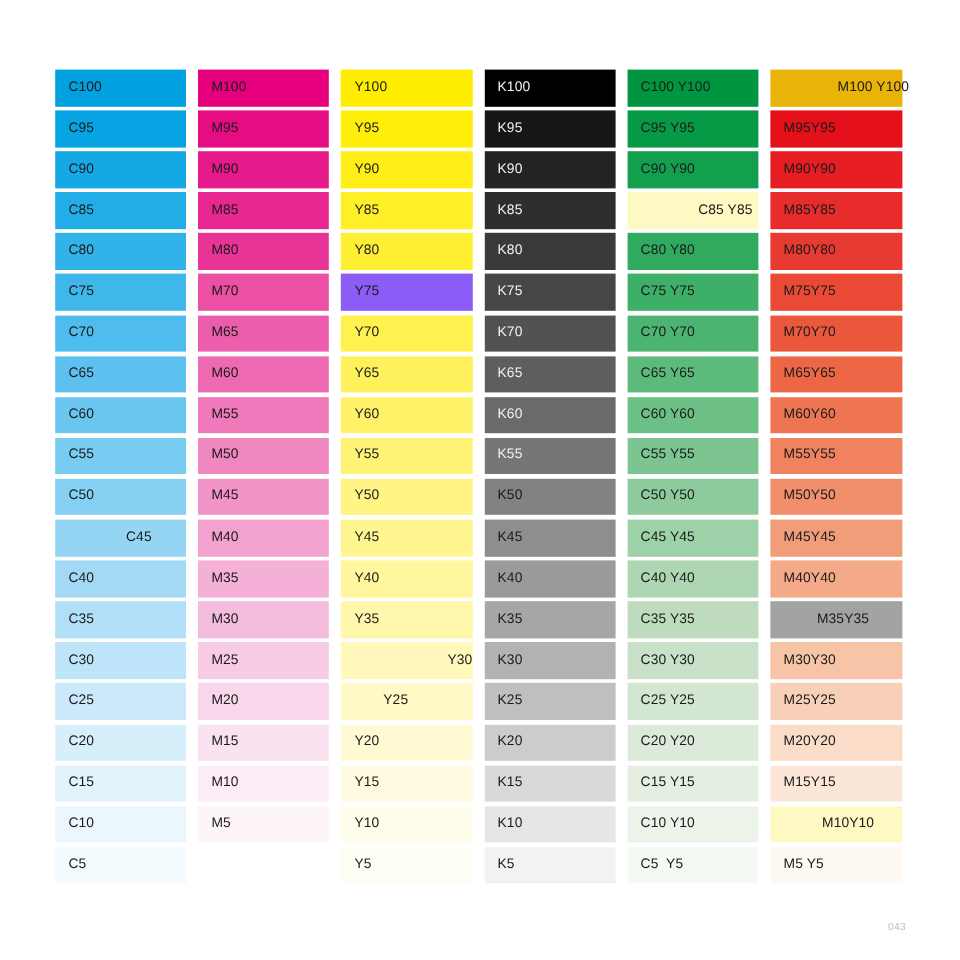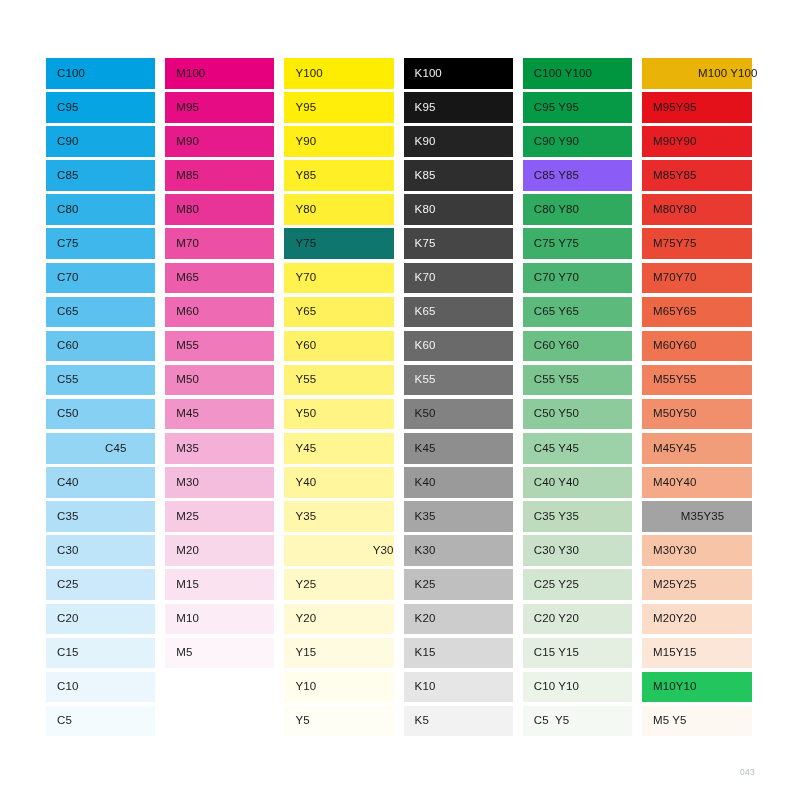--- a/index.html
+++ b/index.html
@@ -161,20 +161,23 @@
         </div>
         <div class="swatch" style="background-color: rgb(239, 121, 186);">
           <span class="swatch-label dark-text">M55</span>
         </div>
         <div class="swatch" style="background-color: rgb(240, 135, 193);">
           <span class="swatch-label dark-text">M50</span>
         </div>
         <div class="swatch" style="background-color: rgb(241, 148, 200);">
           <span class="swatch-label dark-text">M45</span>
         </div>
+        <div class="swatch" style="background-color: rgb(243, 162, 207);">
+          <span class="swatch-label dark-text">M40</span>
+        </div>
         <div class="swatch" style="background-color: rgb(244, 176, 214);">
           <span class="swatch-label dark-text">M35</span>
         </div>
         <div class="swatch" style="background-color: rgb(245, 189, 221);">
           <span class="swatch-label dark-text">M30</span>
         </div>
         <div class="swatch" style="background-color: rgb(247, 203, 228);">
           <span class="swatch-label dark-text">M25</span>
         </div>
         <div class="swatch" style="background-color: rgb(248, 215, 234);">
@@ -199,21 +202,21 @@
         </div>
         <div class="swatch" style="background-color: rgb(255, 238, 24);">
           <span class="swatch-label dark-text">Y90</span>
         </div>
         <div class="swatch" style="background-color: rgb(255, 239, 38);">
           <span class="swatch-label dark-text">Y85</span>
         </div>
         <div class="swatch" style="background-color: rgb(255, 239, 51);">
           <span class="swatch-label dark-text">Y80</span>
         </div>
-        <div class="swatch" style="background-color: #0f766e;">
+        <div class="swatch" style="background-color: #8b5cf6;">
           <span class="swatch-label dark-text">Y75</span>
         </div>
         <div class="swatch" style="background-color: rgb(255, 241, 78);">
           <span class="swatch-label dark-text">Y70</span>
         </div>
         <div class="swatch" style="background-color: rgb(255, 241, 91);">
           <span class="swatch-label dark-text">Y65</span>
         </div>
         <div class="swatch" style="background-color: rgb(255, 242, 105);">
           <span class="swatch-label dark-text">Y60</span>
@@ -229,21 +232,21 @@
         </div>
         <div class="swatch" style="background-color: rgb(255, 246, 158);">
           <span class="swatch-label dark-text">Y40</span>
         </div>
         <div class="swatch" style="background-color: rgb(255, 247, 172);">
           <span class="swatch-label dark-text">Y35</span>
         </div>
         <div class="swatch" style="background-color: rgb(255, 248, 186); justify-content: flex-end;">
           <span class="swatch-label dark-text">Y30</span>
         </div>
-        <div class="swatch" style="background-color: rgb(255, 249, 199);">
+        <div class="swatch" style="background-color: rgb(255, 249, 199); padding-left: 24px;">
           <span class="swatch-label dark-text">Y25</span>
         </div>
         <div class="swatch" style="background-color: rgb(255, 250, 212);">
           <span class="swatch-label dark-text">Y20</span>
         </div>
         <div class="swatch" style="background-color: rgb(255, 251, 224);">
           <span class="swatch-label dark-text">Y15</span>
         </div>
         <div class="swatch" style="background-color: rgb(255, 253, 235);">
           <span class="swatch-label dark-text">Y10</span>
@@ -317,21 +320,21 @@
       <div class="column">
         <div class="swatch" style="background-color: rgb(0, 150, 64);">
           <span class="swatch-label dark-text">C100 Y100</span>
         </div>
         <div class="swatch" style="background-color: rgb(6, 154, 70);">
           <span class="swatch-label dark-text">C95 Y95</span>
         </div>
         <div class="swatch" style="background-color: rgb(19, 160, 78);">
           <span class="swatch-label dark-text">C90 Y90</span>
         </div>
-        <div class="swatch" style="background-color: #8b5cf6;">
+        <div class="swatch" style="background-color: #fef9c3; padding-left: 48px;">
           <span class="swatch-label dark-text">C85 Y85</span>
         </div>
         <div class="swatch" style="background-color: rgb(47, 170, 95);">
           <span class="swatch-label dark-text">C80 Y80</span>
         </div>
         <div class="swatch" style="background-color: rgb(61, 175, 104);">
           <span class="swatch-label dark-text">C75 Y75</span>
         </div>
         <div class="swatch" style="background-color: rgb(76, 180, 114);">
           <span class="swatch-label dark-text">C70 Y70</span>
@@ -424,21 +427,21 @@
         </div>
         <div class="swatch" style="background-color: rgb(248, 208, 184);">
           <span class="swatch-label dark-text">M25Y25</span>
         </div>
         <div class="swatch" style="background-color: rgb(250, 220, 200);">
           <span class="swatch-label dark-text">M20Y20</span>
         </div>
         <div class="swatch" style="background-color: rgb(251, 230, 215);">
           <span class="swatch-label dark-text">M15Y15</span>
         </div>
-        <div class="swatch" style="background-color: #22c55e;">
+        <div class="swatch" style="background-color: #fef9c3; padding-left: 32px;">
           <span class="swatch-label dark-text">M10Y10</span>
         </div>
         <div class="swatch" style="background-color: rgb(254, 248, 243);">
           <span class="swatch-label dark-text">M5 Y5</span>
         </div>
       </div>
     </div>
 
   <div id="page-number">043</div>
 

